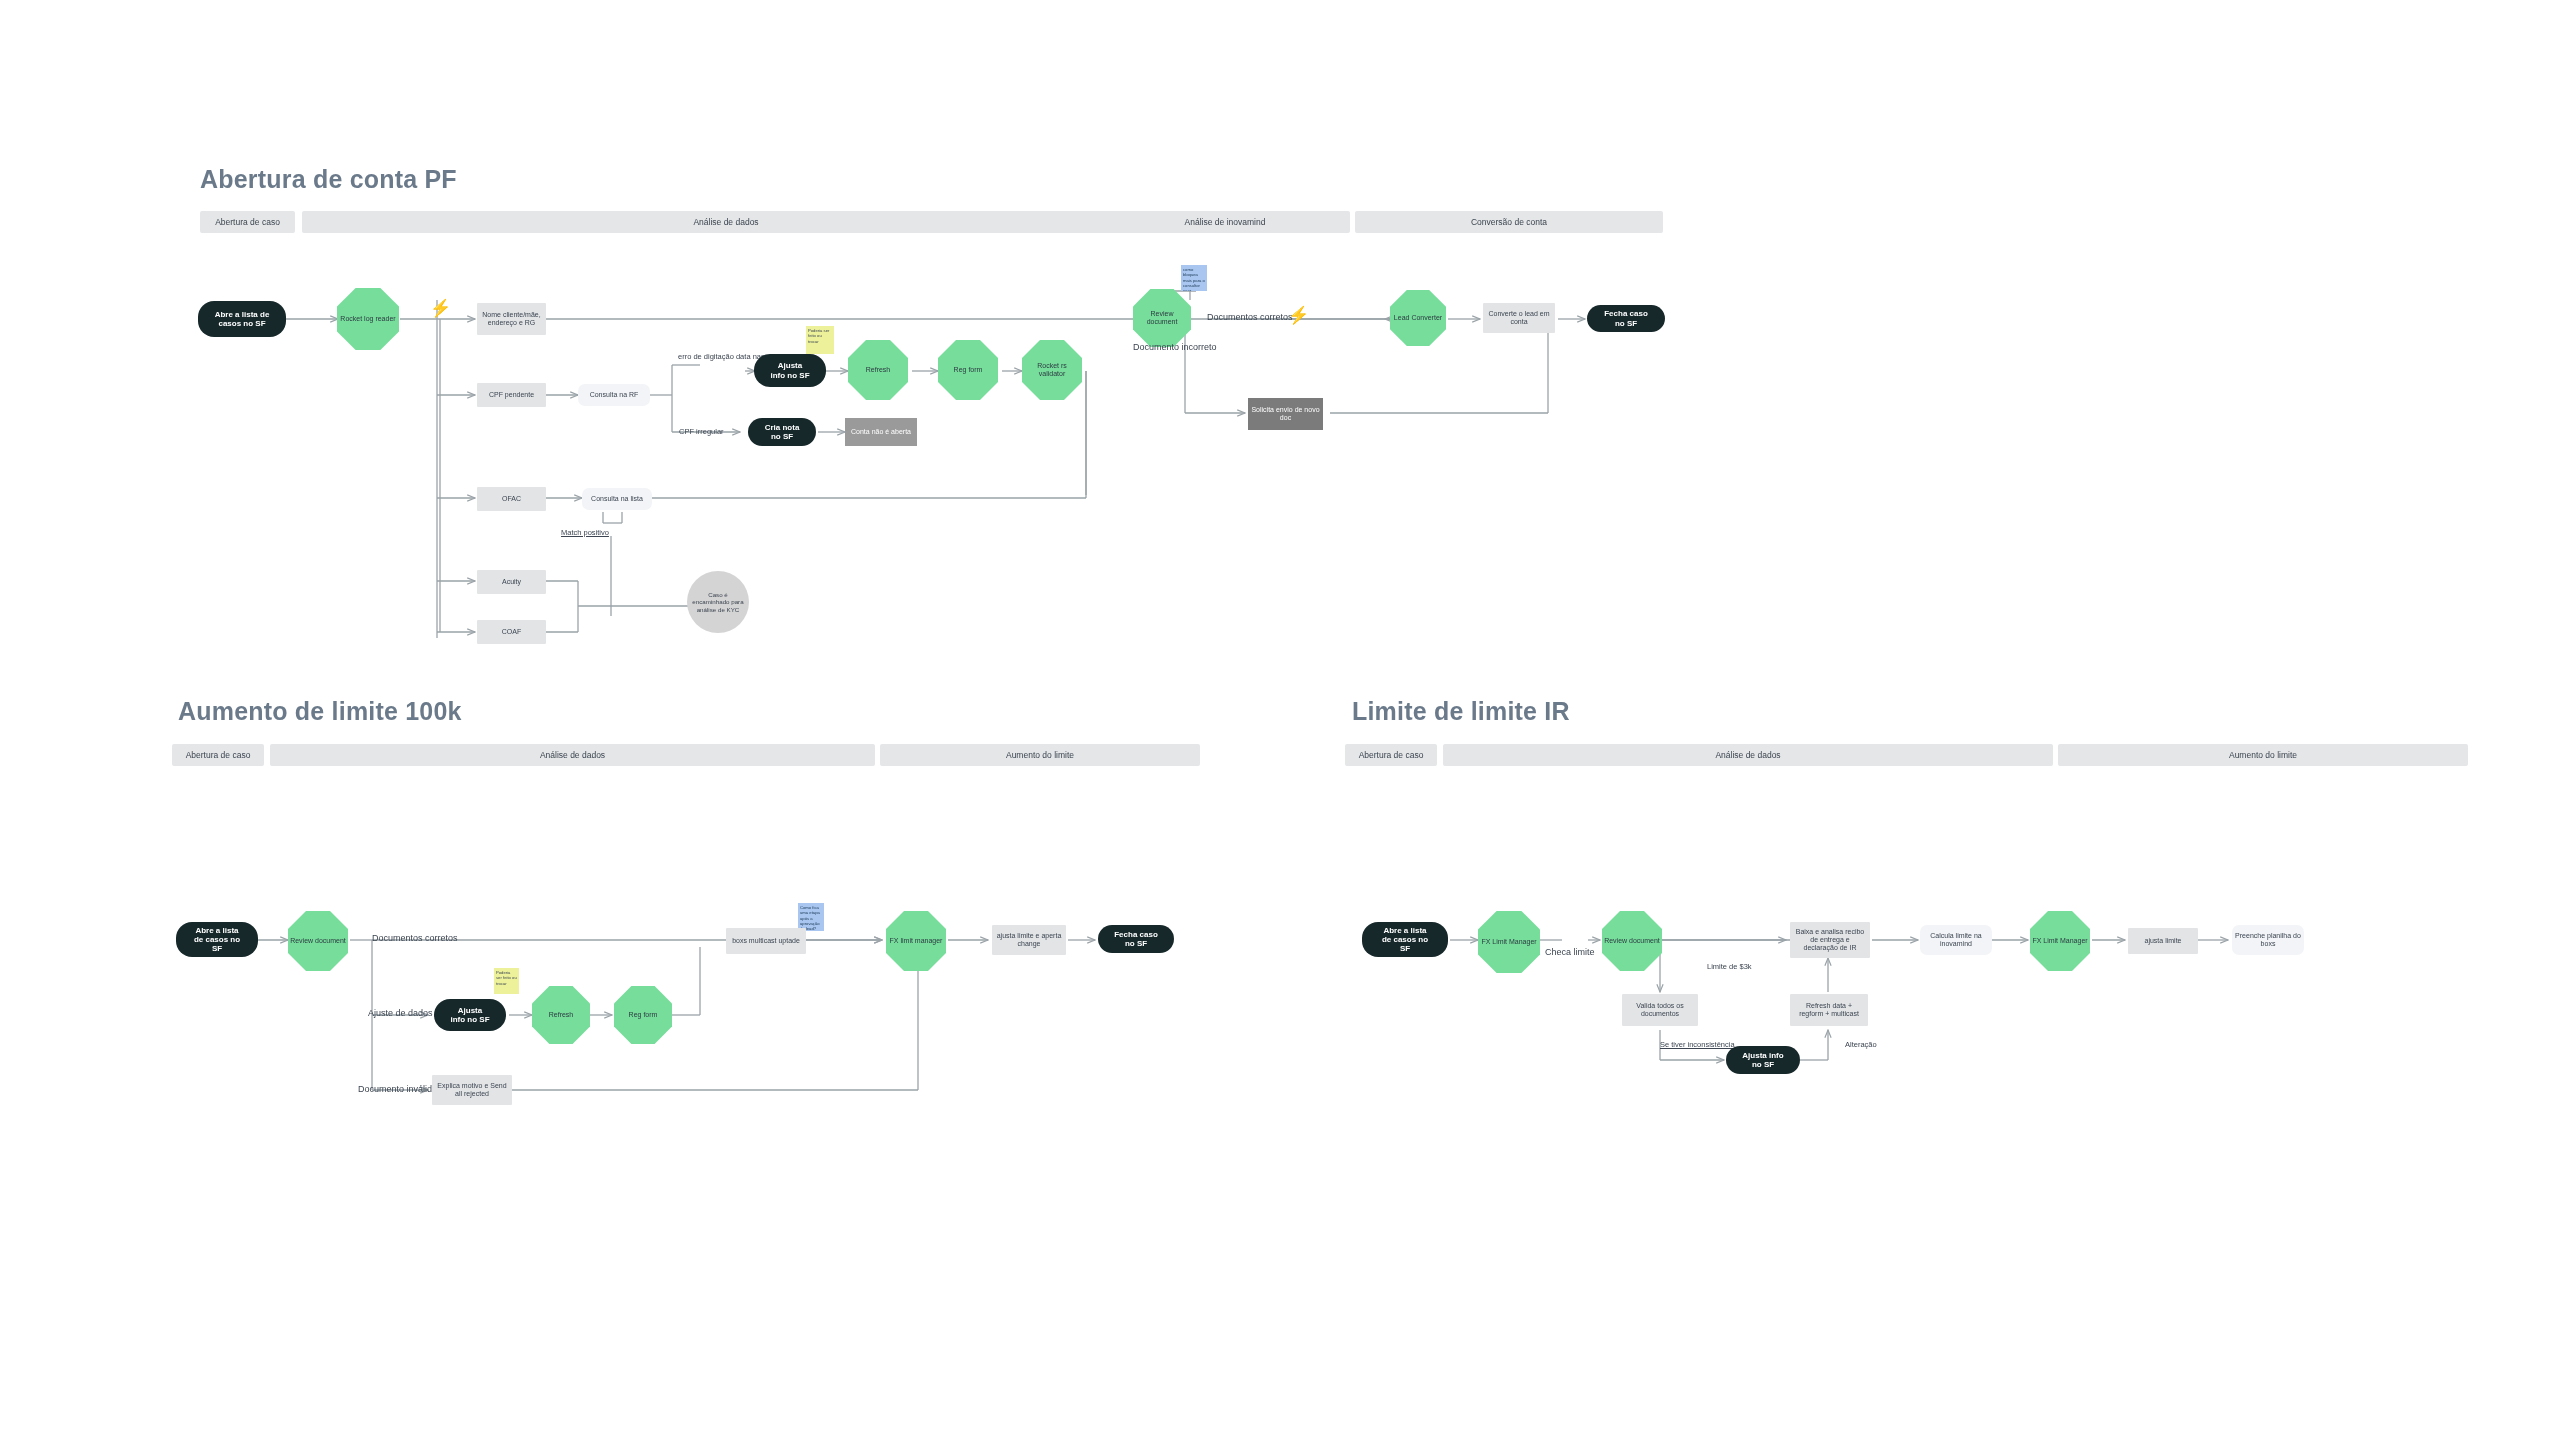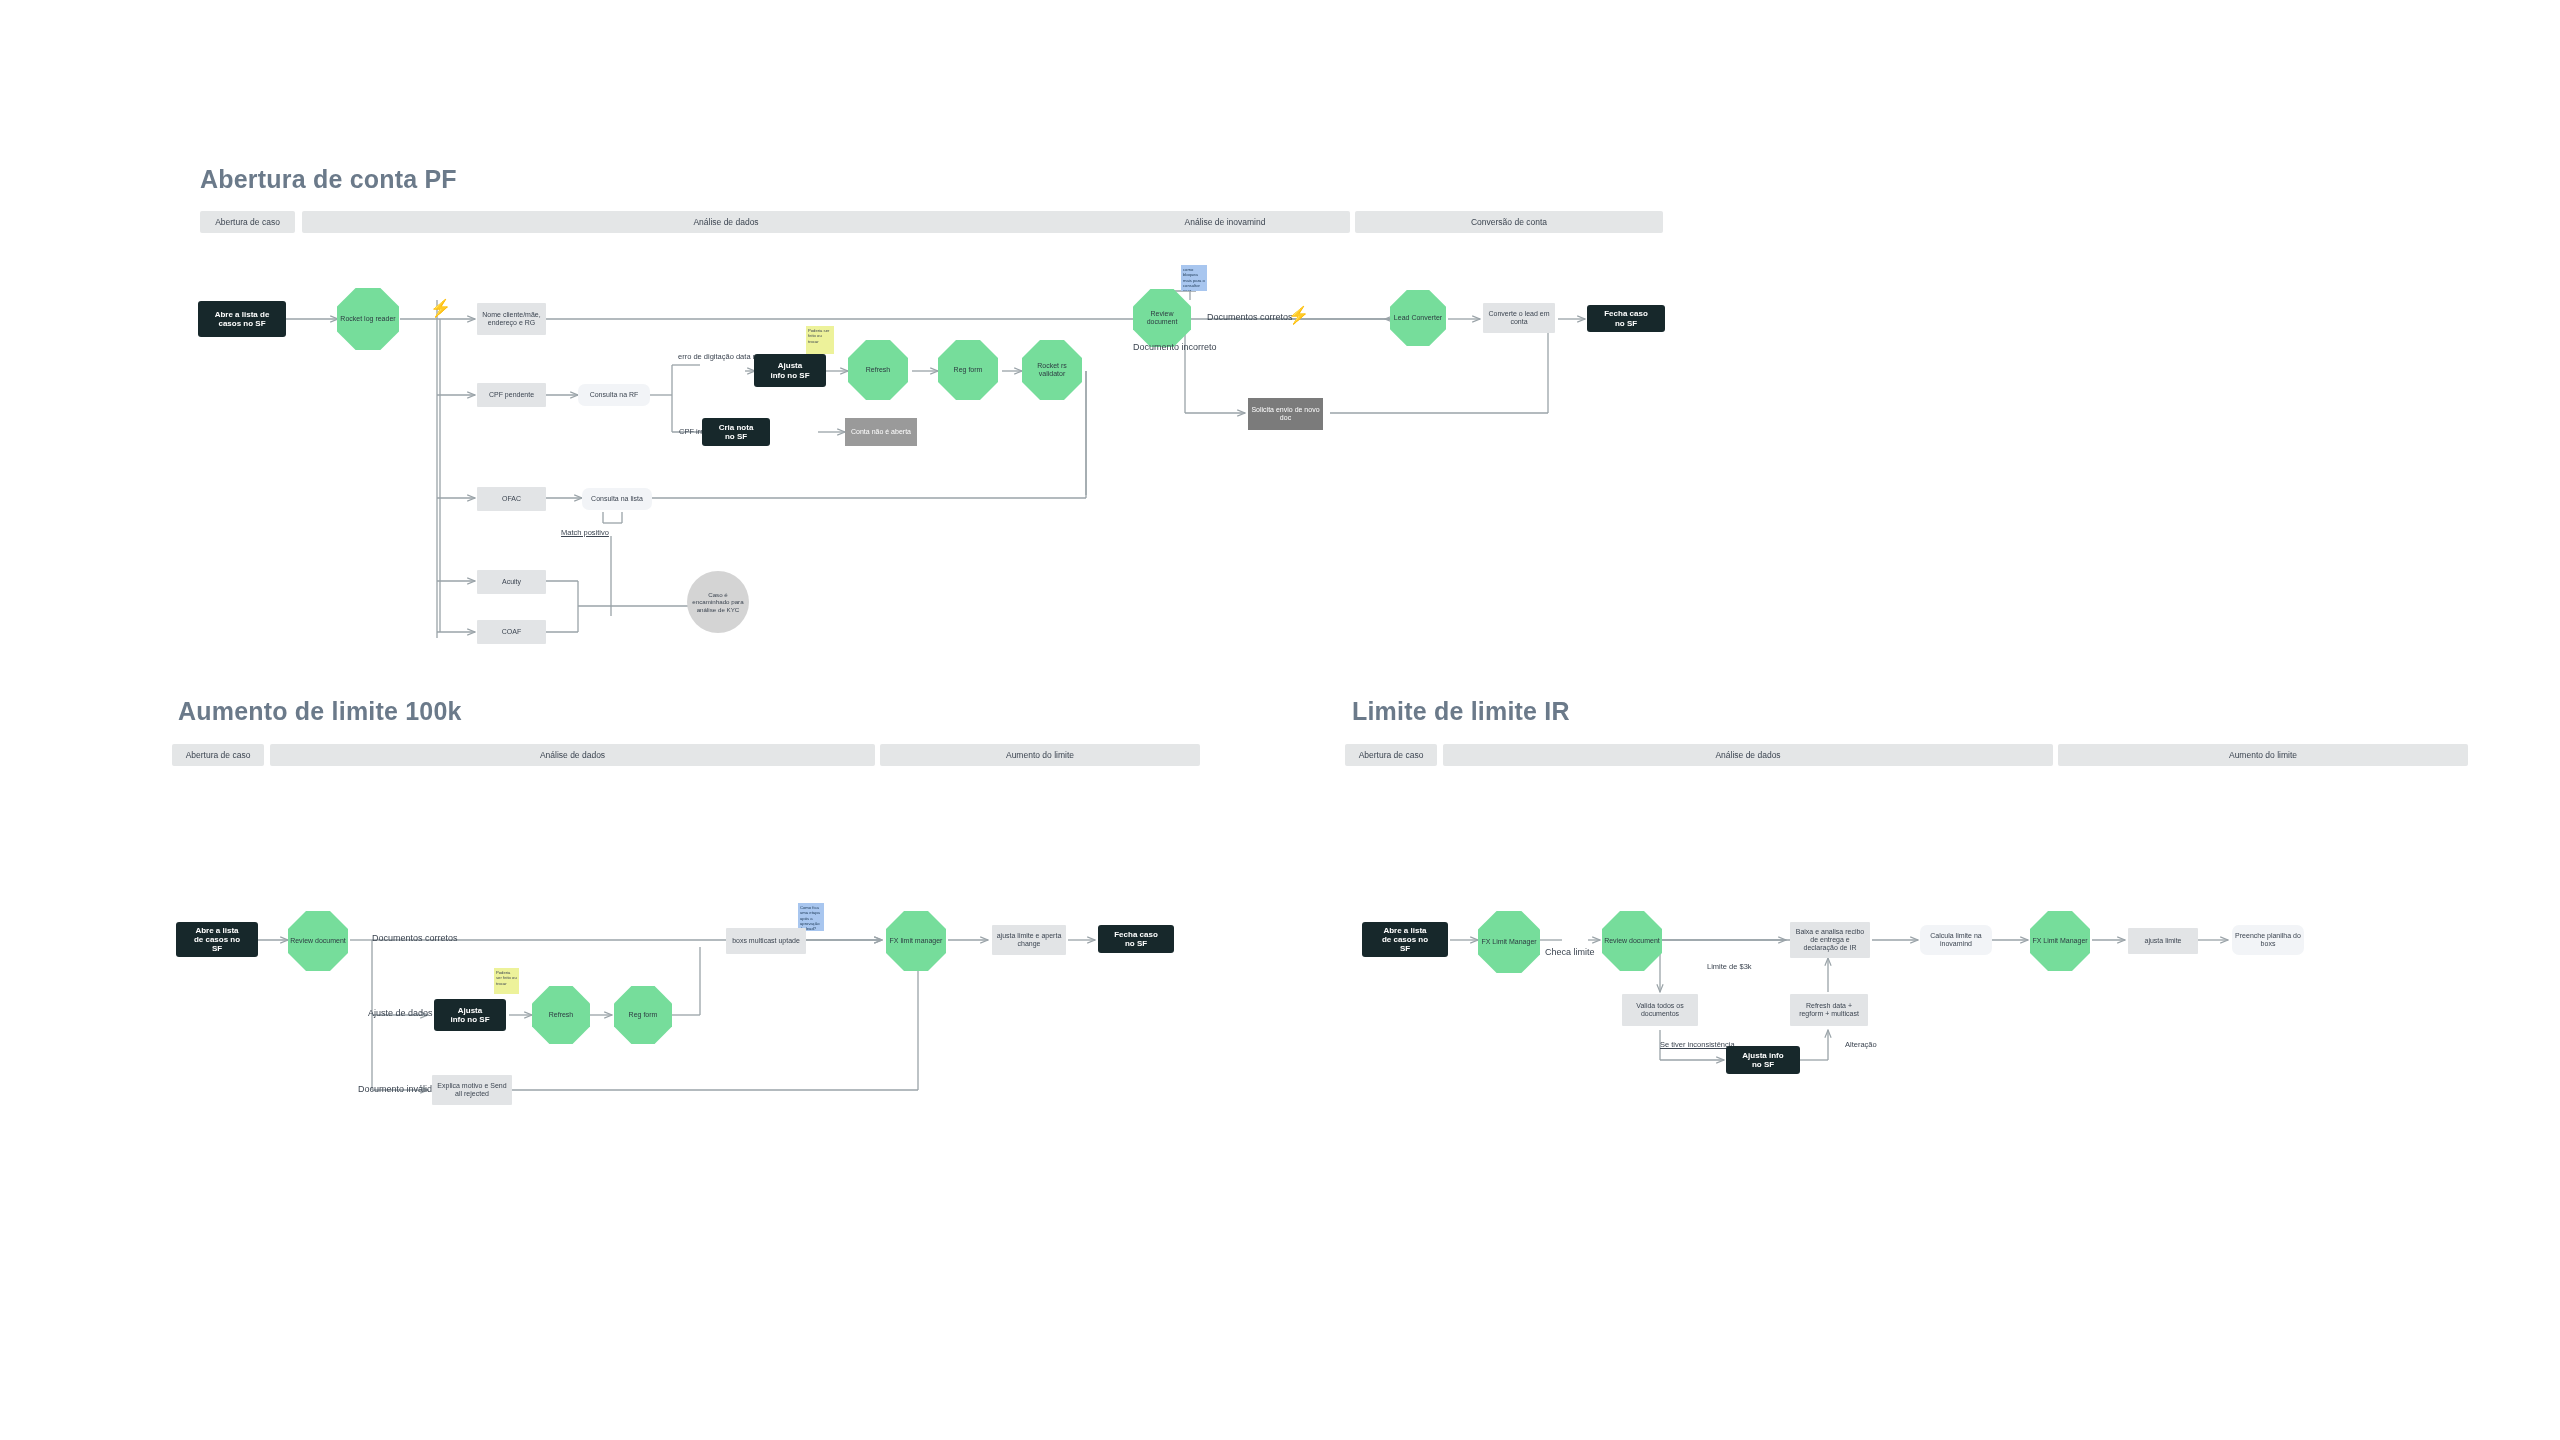--- a/index.html
+++ b/index.html
@@ -47,21 +47,21 @@
     align-items: center;
     justify-content: center;
     text-align: center;
     box-sizing: border-box;
     font-family: "Liberation Sans", sans-serif;
     line-height: 1.15;
   }
   .node.dark {
     background: #17282b;
     color: #ffffff;
-    border-radius: 3px;
+    border-radius: 16px;
     font-weight: bold;
     font-size: 8px;
     padding: 2px 16px;
   }
   .node.green {
     background: #76dd9b;
     color: #2d3b42;
     font-size: 7px;
     padding: 2px;
     clip-path: polygon(30% 0%, 70% 0%, 100% 30%, 100% 70%, 70% 100%, 30% 100%, 0% 70%, 0% 30%);
@@ -324,21 +324,21 @@
   <div class="node green" style="left:848px; top:340px; width:60px; height:60px;">
     <span>Refresh</span>
   </div>
   <div class="node green" style="left:938px; top:340px; width:60px; height:60px;">
     <span>Reg form</span>
   </div>
   <div class="node green" style="left:1022px; top:340px; width:60px; height:60px;">
     <span>Rocket rs validator</span>
   </div>
 
-  <div class="node dark" style="left:702px; top:418px; width:68px; height:28px;">
+  <div class="node dark" style="left:748px; top:418px; width:68px; height:28px;">
     <span>Cria nota no SF</span>
   </div>
   <div class="node midgray" style="left:845px; top:418px; width:72px; height:28px;">
     <span>Conta não é aberta</span>
   </div>
 
   <div class="node gray" style="left:477px; top:487px; width:69px; height:24px;">
     <span>OFAC</span>
   </div>
   <div class="node gray-round" style="left:582px; top:488px; width:70px; height:22px;">

